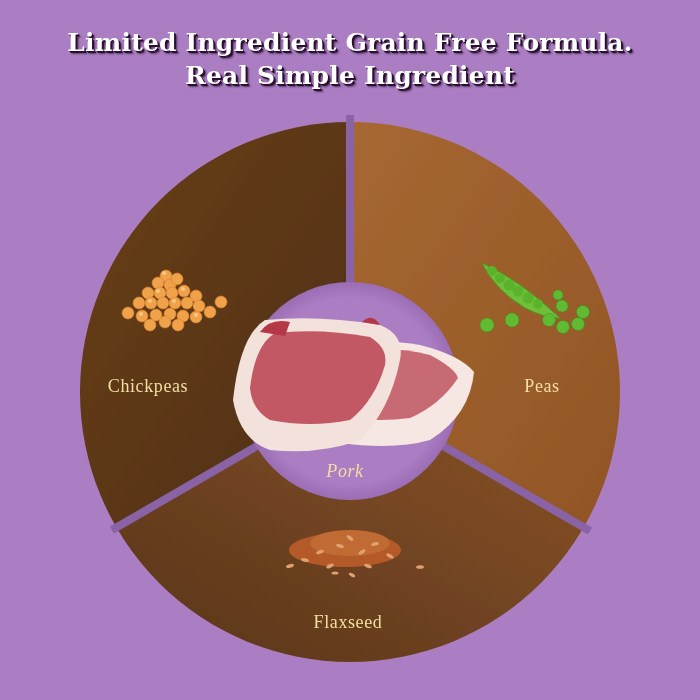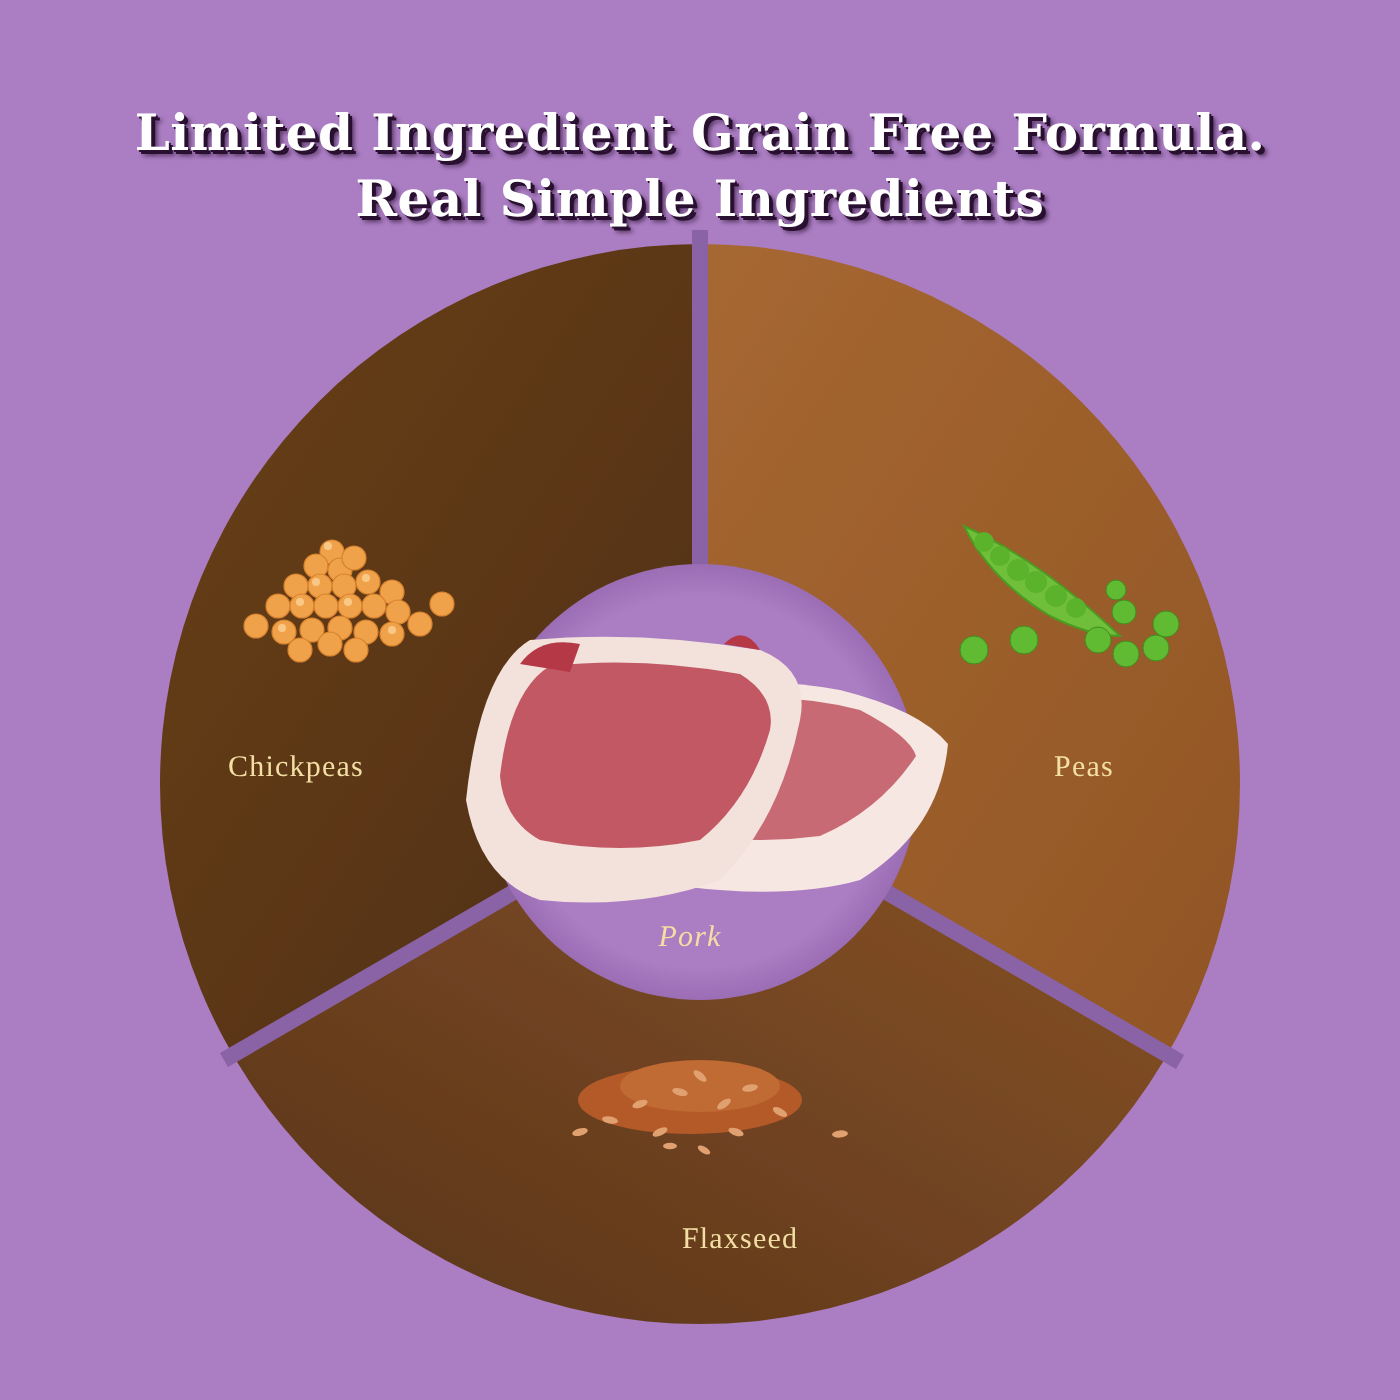--- a/index.html
+++ b/index.html
@@ -1,27 +1,27 @@
 <!DOCTYPE html>
 <html><head>
 <meta charset="utf-8">
 <style>
   html, body { margin:0; padding:0; }
   body { width:700px; height:700px; background:#ab7dc3; position:relative; overflow:hidden; font-family:"DejaVu Serif", serif; }
-  .title { position:absolute; left:0; top:50px; width:700px; text-align:center; color:#fff; font-family:"DejaVu Serif", serif; font-weight:bold; font-size:25px; line-height:33px; letter-spacing:0.2px;
+  .title { position:absolute; left:0; top:26px; width:700px; text-align:center; color:#fff; font-family:"DejaVu Serif", serif; font-weight:bold; font-size:25px; line-height:33px; letter-spacing:0.2px;
     text-shadow: 1px 1px 0 #2a1030, 2px 2px 0 #2a1030, 3px 3px 2px rgba(30,10,35,0.6); }
   .wheel { position:absolute; left:0; top:0; width:700px; height:700px; }
-  .label { position:absolute; color:#f3dfa4; font-family:"Liberation Serif", serif; font-size:15px; letter-spacing:0.6px; transform:translateX(-50%); white-space:nowrap; }
+  .label { position:absolute; color:#f3dfa4; font-family:"Liberation Serif", serif; font-size:18px; letter-spacing:0.6px; transform:translateX(-50%); white-space:nowrap; }
 </style>
 </head>
 <body>
 
 <div class="title">
   <div>Limited Ingredient Grain Free Formula.</div>
-  <div>Real Simple Ingredients</div>
+  <div>Real Simple Ingredient</div>
 </div>
 
 <svg class="wheel" viewBox="0 0 700 700" xmlns="http://www.w3.org/2000/svg">
   <defs>
     <linearGradient id="gLeft" x1="0" y1="0" x2="1" y2="1">
       <stop offset="0" stop-color="#6a411b"></stop>
       <stop offset="1" stop-color="#4f2e12"></stop>
     </linearGradient>
     <linearGradient id="gRight" x1="0" y1="0" x2="1" y2="1">
       <stop offset="0" stop-color="#a76832"></stop>
@@ -149,14 +149,14 @@
 
     <path d="M233,400 Q240,335 265,320 Q320,315 380,325 Q405,335 400,360 Q390,410 360,440 Q320,455 270,450 Q240,440 233,400 Z" fill="#f3e1dc"></path>
     <path d="M250,388 Q255,345 275,333 Q320,328 370,337 Q388,348 385,365 Q375,400 350,420 Q310,428 270,420 Q252,410 250,388 Z" fill="#c15863"></path>
     <path d="M260,332 Q270,318 290,322 L285,336 Z" fill="#b53846"></path>
     <path d="M362,322 Q372,312 380,325 Z" fill="#b53846"></path>
   </g>
 </svg>
 
 <div class="label" style="left:148px; top:376px;">Chickpeas</div>
 <div class="label" style="left:542px; top:376px;font-family:Liberation Serif, serif;">Peas</div>
-<div class="label" style="left:370px; top:612px;">Flaxseed</div>
+<div class="label" style="left:348px; top:612px;">Flaxseed</div>
 <div class="label" style="left:345px; top:461px;font-style:italic;">Pork</div>
 
 </body></html>

